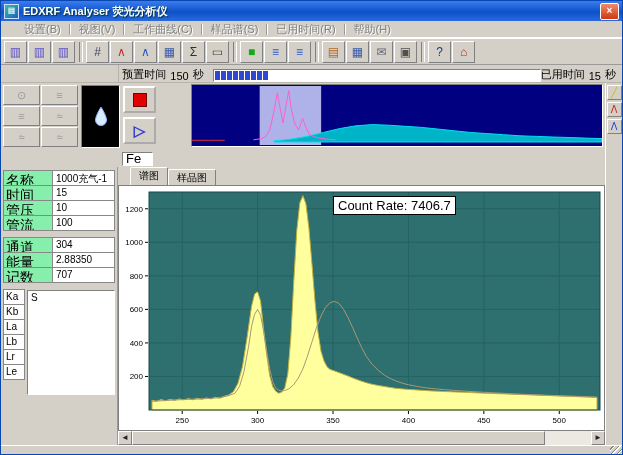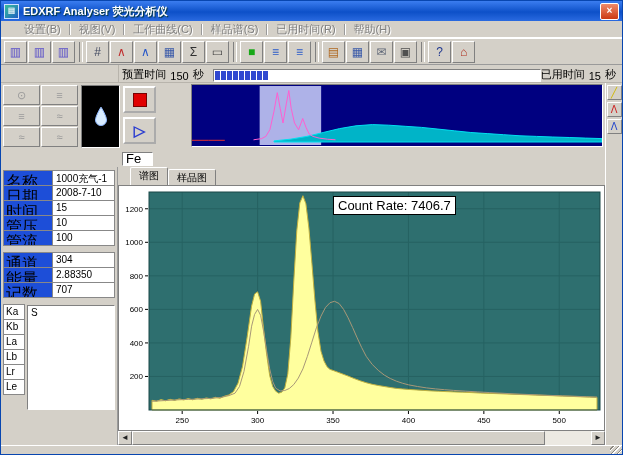--- a/index.html
+++ b/index.html
@@ -39,21 +39,21 @@
   
   .tabsrow{position:absolute;left:0;top:148px;width:621px;height:18px;background:#d4d0c8;}
   .lefttabs{position:absolute;left:2px;top:0;display:flex;align-items:flex-end;height:18px;}
   .tab{height:14px;padding:1px 7px 0;font-size:10px;background:#d4d0c8;border:1px solid #808080;border-bottom:none;border-top-color:#fff;border-left-color:#fff;border-radius:2px 2px 0 0;}
   .tab.active{height:16px;position:relative;z-index:2;}
   .fefield{position:absolute;left:121px;top:3px;width:26px;height:12px;background:#fff;border:1px solid;border-color:#808080 #fff #fff #808080;font-size:13px;line-height:12px;padding-left:3px;}
   
   .leftpanel{position:absolute;left:0;top:166px;width:117px;height:278px;background:#d4d0c8;border-right:1px solid #9a9a9a;box-sizing:border-box;padding:4px 2px 0 2px;overflow:hidden;}
   .igroup{margin-bottom:7px;}
   .irow{display:flex;border:1px solid #888;margin-top:-1px;height:14px;}
-  .ilabel{width:46px;background:#1d4ed8;color:#000;font-size:16px;padding:1px 0 0 2px;white-space:nowrap;overflow:hidden;}
+  .ilabel{width:46px;background:#86efac;color:#000;font-size:14px;padding:1px 0 0 2px;white-space:nowrap;overflow:hidden;}
   .ivalue{flex:1;background:#fff;border-left:1px solid #888;font-size:10px;padding:1px 0 0 3px;white-space:nowrap;overflow:hidden;}
   .linestable{display:flex;margin-top:1px;}
   .linecol{width:22px;}
   .lcell{height:13px;border:1px solid #888;margin-top:-1px;background:#fff;font-size:10px;padding:1px 0 0 2px;}
   .linebox{flex:1;margin-left:2px;height:101px;background:#fff;border:1px solid;border-color:#808080 #fff #fff #808080;font-size:10px;padding:1px 3px;}
   
   .main{position:absolute;left:117px;top:166px;width:487px;height:278px;background:#d4d0c8;}
   .charttabs{height:18px;display:flex;align-items:flex-end;padding-left:2px;}
   .ctab{height:14px;padding:1px 8px 0;font-size:10px;background:#d4d0c8;border:1px solid #808080;border-bottom:none;border-top-color:#fff;border-left-color:#fff;border-radius:2px 2px 0 0;}
   .ctab.active{height:16px;position:relative;z-index:2;margin-left:10px;}
@@ -224,24 +224,20 @@
   <div class="tabsrow">
     <div class="fefield">Fe</div>
   </div>
 
   <div class="leftpanel">
     <div id="infogroups">
         <div class="igroup">
           <div class="irow">
             <span class="ilabel">名称</span>
             <span class="ivalue">1000充气-1</span>
-          </div>
-          <div class="irow">
-            <span class="ilabel">日期</span>
-            <span class="ivalue">2008-7-10</span>
           </div>
           <div class="irow">
             <span class="ilabel">时间</span>
             <span class="ivalue">15</span>
           </div>
           <div class="irow">
             <span class="ilabel">管压</span>
             <span class="ivalue">10</span>
           </div>
           <div class="irow">

